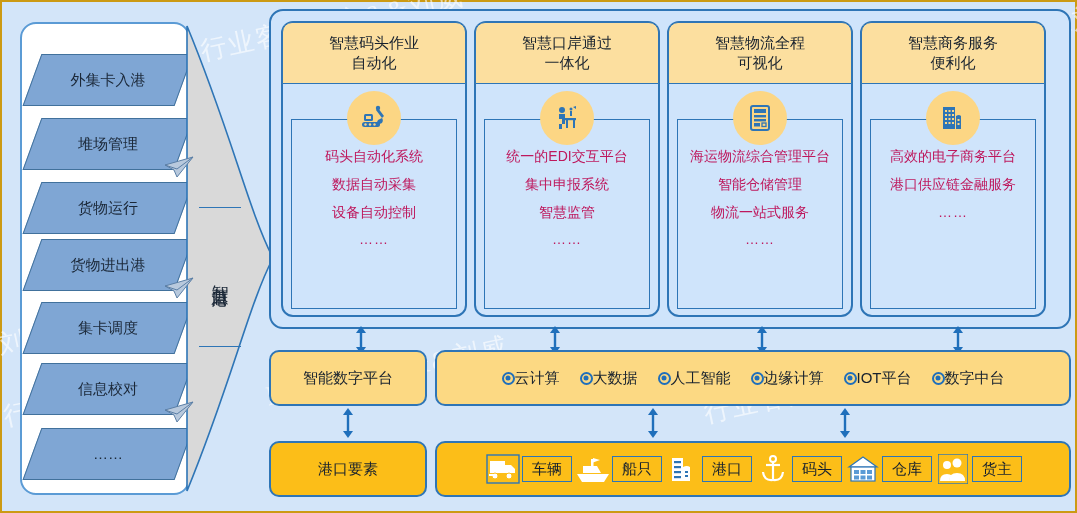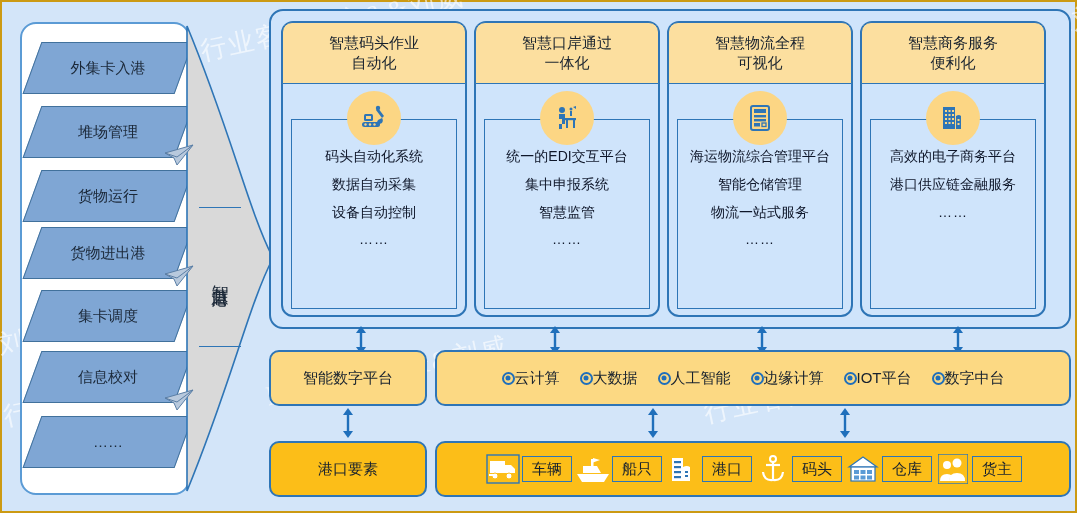--- a/index.html
+++ b/index.html
@@ -24,21 +24,21 @@
     letter-spacing:2px;
   }
 
   
   #left-panel{
     position:absolute;left:18px;top:20px;width:170px;height:473px;
     background:#ffffff;border:2px solid #5b9bd5;border-radius:16px;
     box-sizing:border-box;
   }
   .para-wrap{
-    position:absolute;left:10px;width:152px;height:52px;
+    position:absolute;left:10px;width:152px;height:52px;margin-top:12px;
   }
   .para{
     position:absolute;left:0;top:0;width:152px;height:52px;
     background:#7fa6d4;border:1px solid #41719c;
     transform:skewX(-20deg);
     box-sizing:border-box;
   }
   .para-txt{
     position:absolute;left:0;top:0;width:152px;height:52px;
     display:flex;align-items:center;justify-content:center;
@@ -85,21 +85,21 @@
     position:absolute;left:50%;top:68px;transform:translateX(-50%);
     width:54px;height:54px;border-radius:50%;
     background:#fcd684;
     display:flex;align-items:center;justify-content:center;
     z-index:3;
   }
   .card-body{
     position:absolute;left:8px;top:96px;width:166px;height:190px;
     border:1px solid #2e75b6;box-sizing:border-box;
     padding-top:28px;
-    text-align:center;font-size:14px;color:#0f172a;
+    text-align:center;font-size:14px;color:#be185d;
   }
   .card-body div{margin-bottom:11px;line-height:1.2;}
   .card-body .dots{margin-top:10px;letter-spacing:1px;}
 
   
   .ybox{
     position:absolute;border:2px solid #2e75b6;border-radius:10px;
     box-sizing:border-box;display:flex;align-items:center;justify-content:center;
     font-size:15px;color:#17212e;
   }

